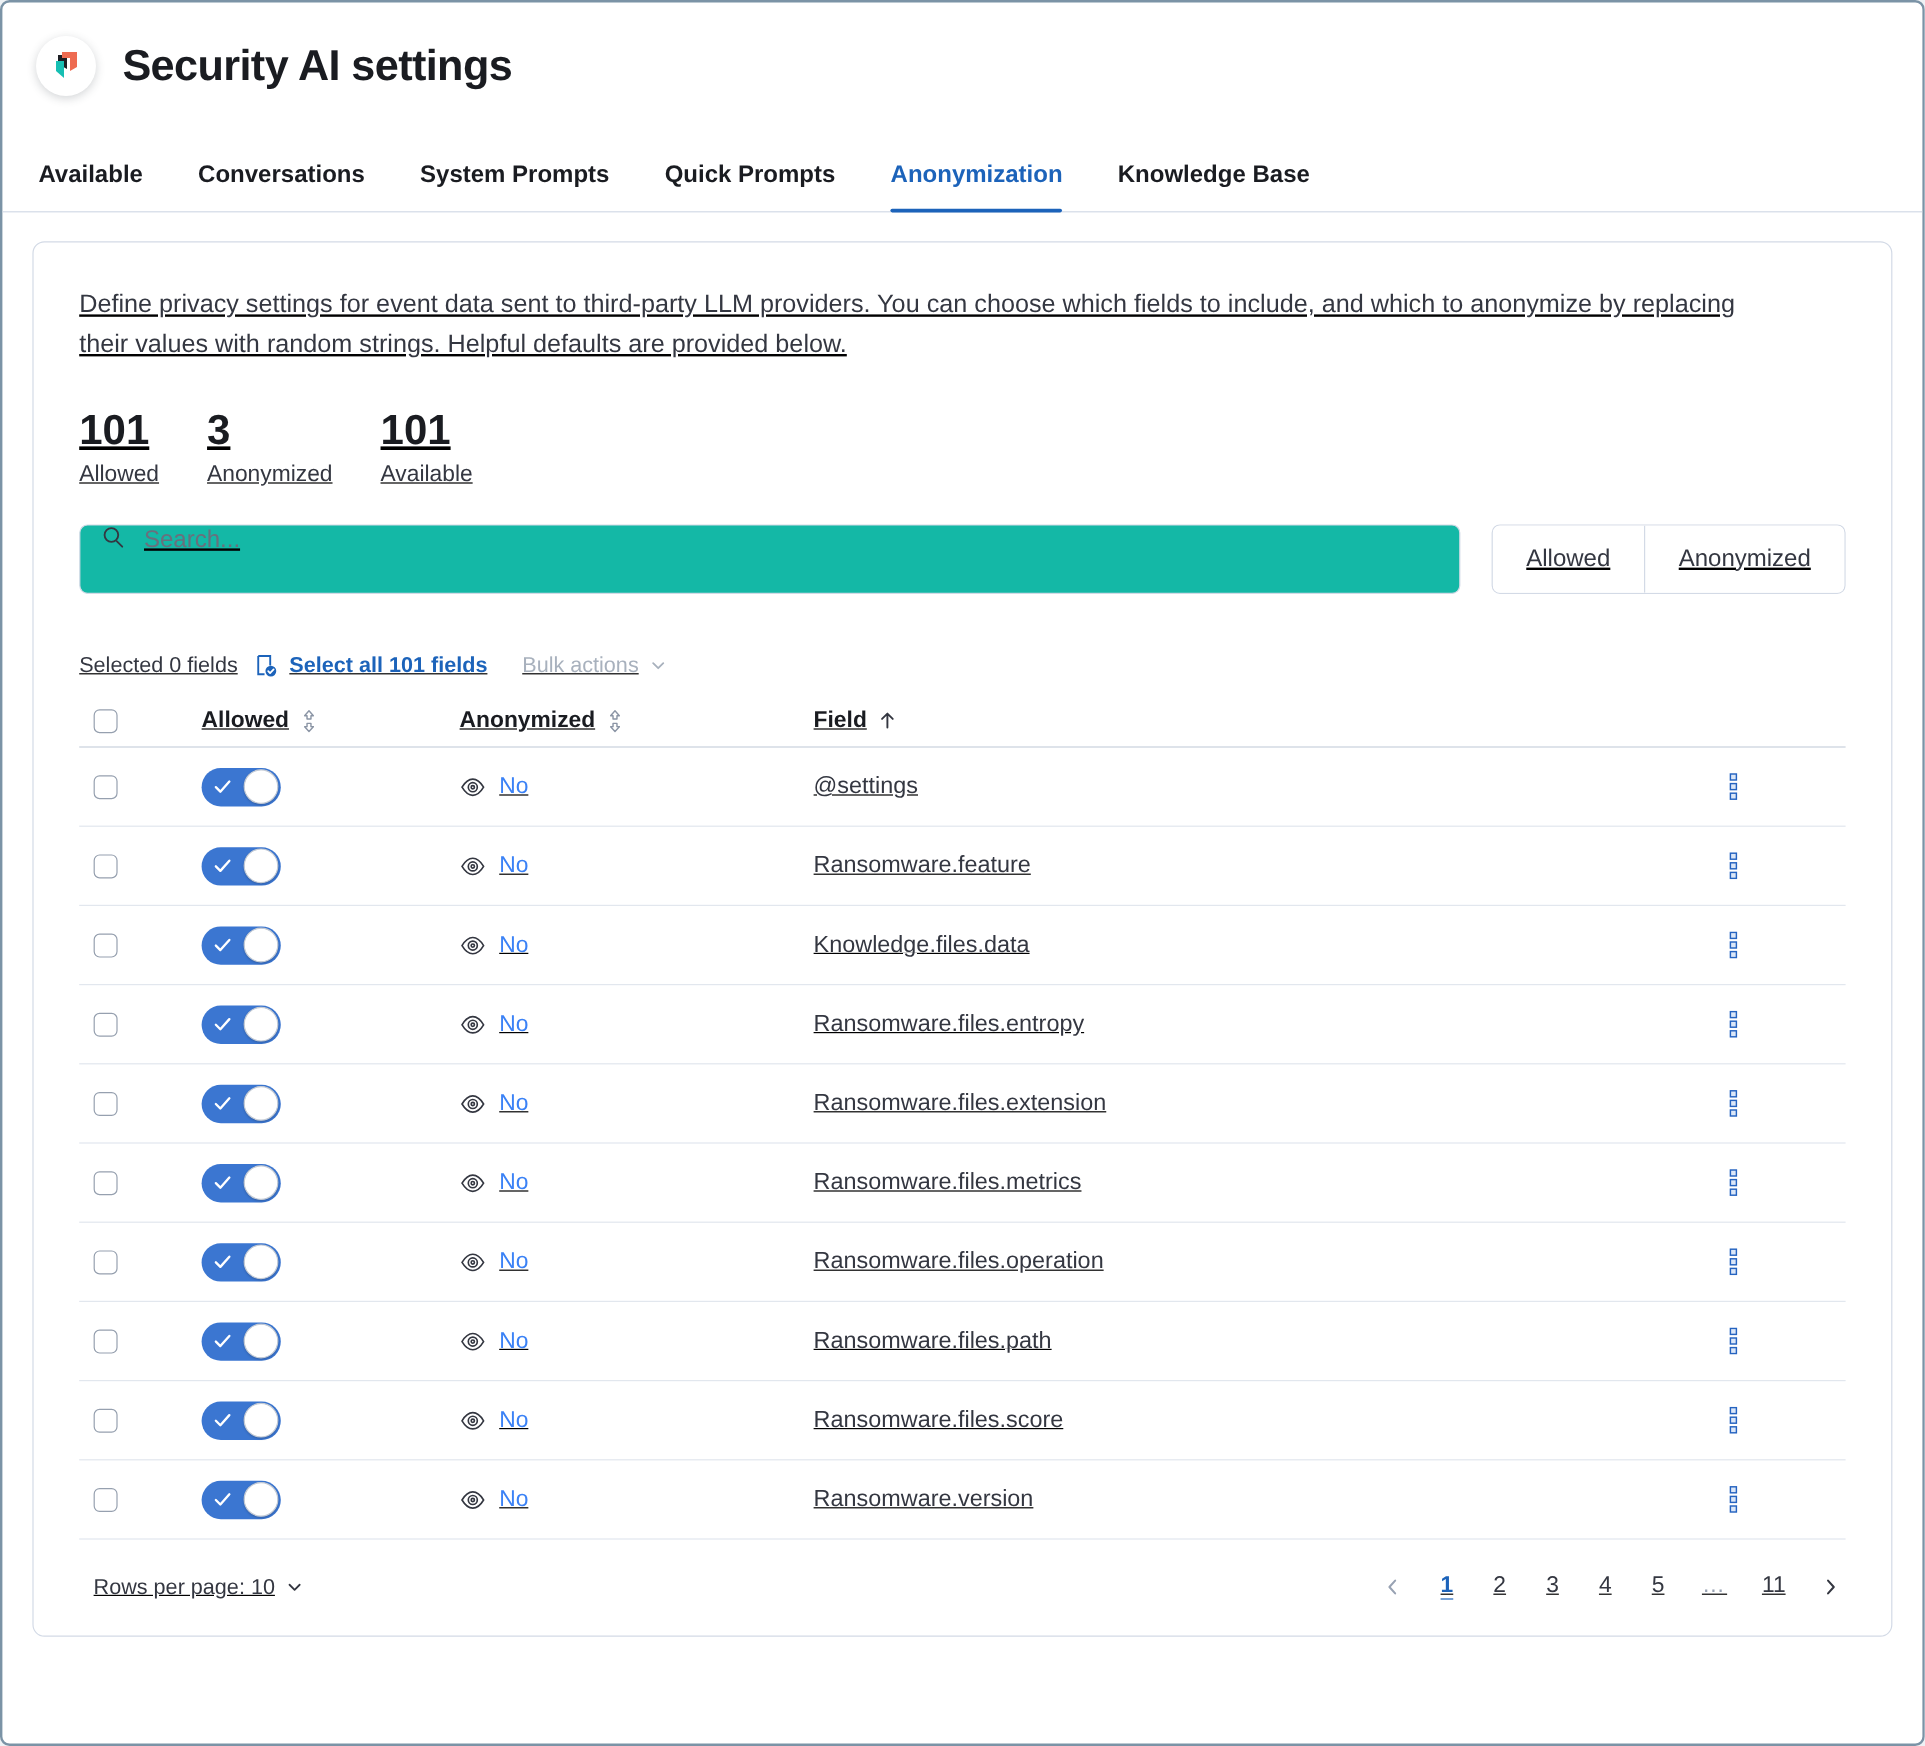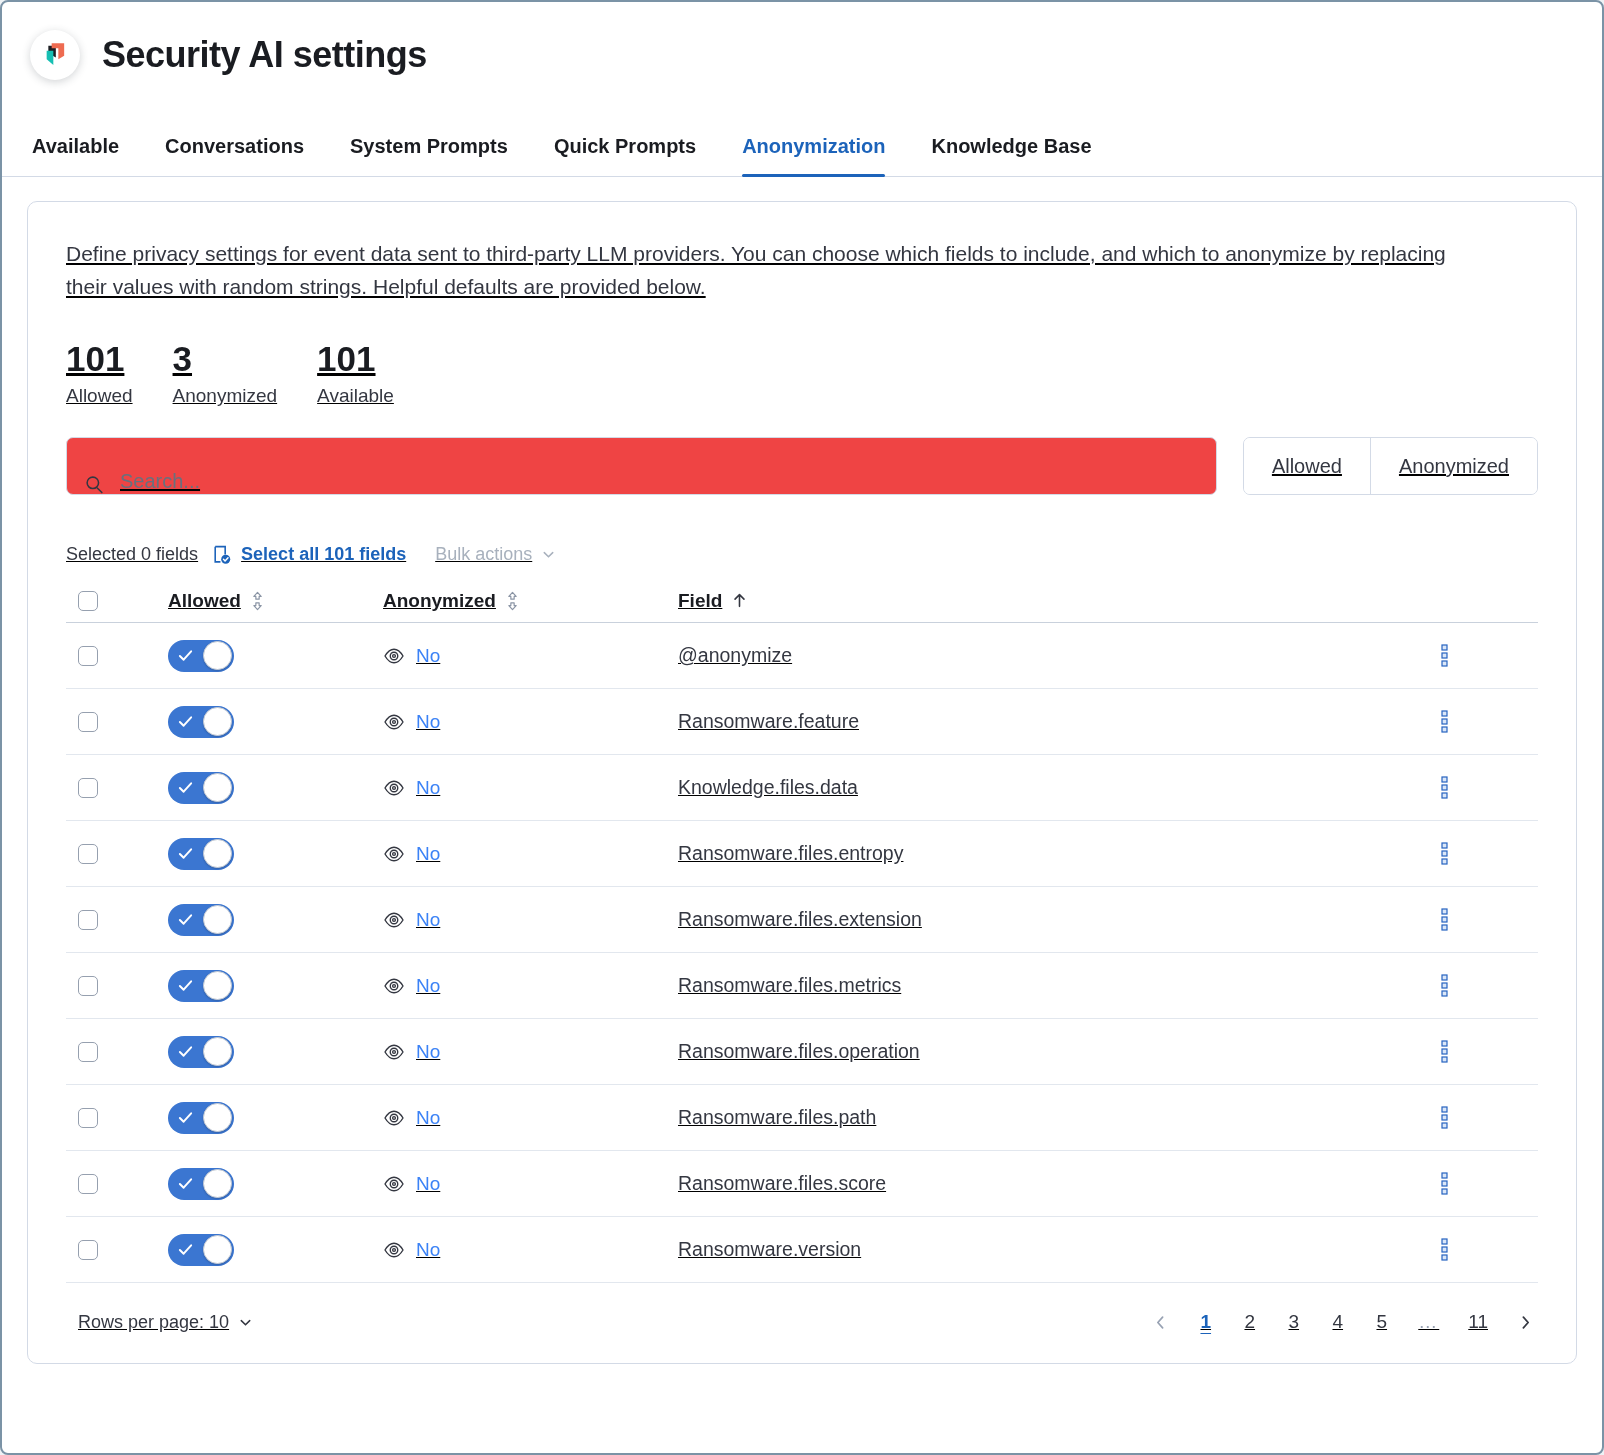--- a/index.html
+++ b/index.html
@@ -30,21 +30,21 @@
   .panel { margin:24px 25px 0 25px; border:1px solid #d3dae6; border-radius:10px; padding:36px 38px 30px 38px; background:#fff;text-decoration:underline; }
 
   .description { font-size:21px; line-height:1.55; color:#343741; max-width:1405px; }
 
   .stats { display:flex; gap:40px; margin-top:36px; }
   .stat .stat-value { font-size:35px; font-weight:700; color:#1a1c21; line-height:1.15; }
   .stat .stat-label { font-size:19px; color:#343741; margin-top:6px; }
 
   
   .search-row { display:flex; gap:26px; margin-top:30px; align-items:center; }
-  .search-box { flex:1; height:58px; border:1px solid #d3dae6; border-radius:7px; display:flex; align-items:flex-end; padding:0 18px; gap:14px; background:#ef4444; }
+  .search-box { flex:1; height:58px; border:1px solid #d3dae6; border-radius:7px; display:flex; align-items:flex-start; padding:0 18px; gap:14px; background:#14b8a6; }
   .search-input { border:none; outline:none; flex:1; font-size:20px; color:#343741; font-family:inherit; background:transparent; }
   .search-input::placeholder { color:#69707d; }
   .filter-group { display:flex; height:58px; border:1px solid #d3dae6; border-radius:7px; overflow:hidden; background:#fff; }
   .filter-btn { padding:0 28px; display:flex; align-items:center; font-size:20px; color:#343741; background:#fff; border:none; cursor:pointer; font-family:inherit; }
   .filter-btn + .filter-btn { border-left:1px solid #d3dae6; }
 
   
   .selection-row { display:flex; align-items:center; gap:13px; margin-top:46px; font-size:18px; height:26px; }
   .selected-text { color:#343741; }
   .select-all { color:#1c63ba; font-weight:600; display:flex; gap:9px; align-items:center; cursor:pointer; }
@@ -217,21 +217,21 @@
             <span style="display:flex;">
               <svg width="22" height="22" viewBox="0 0 24 24" fill="none" stroke="#343741" stroke-width="1.5">
                 <path d="M2.2 12 C5.4 6.6 9 4.6 12 4.6 C15 4.6 18.6 6.6 21.8 12 C18.6 17.4 15 19.4 12 19.4 C9 19.4 5.4 17.4 2.2 12 Z"></path>
                 <circle cx="12" cy="12" r="4.1"></circle>
                 <circle cx="12" cy="12" r="1.5"></circle>
               </svg>
             </span>
             <span>No</span>
           </div>
           <div class="cell">
-            <span class="field-name">@anonymize</span>
+            <span class="field-name">@settings</span>
           </div>
           <div class="cell actions-cell">
             <span class="row-actions">
               <span style="display:flex;">
                 <svg width="9" height="23" viewBox="0 0 9 23" fill="#dbe7f8" stroke="#2563c0" stroke-width="1.2">
                   <rect x="2" y="1" width="5" height="5"></rect>
                   <rect x="2" y="9" width="5" height="5"></rect>
                   <rect x="2" y="17" width="5" height="5"></rect>
                 </svg>
               </span>

